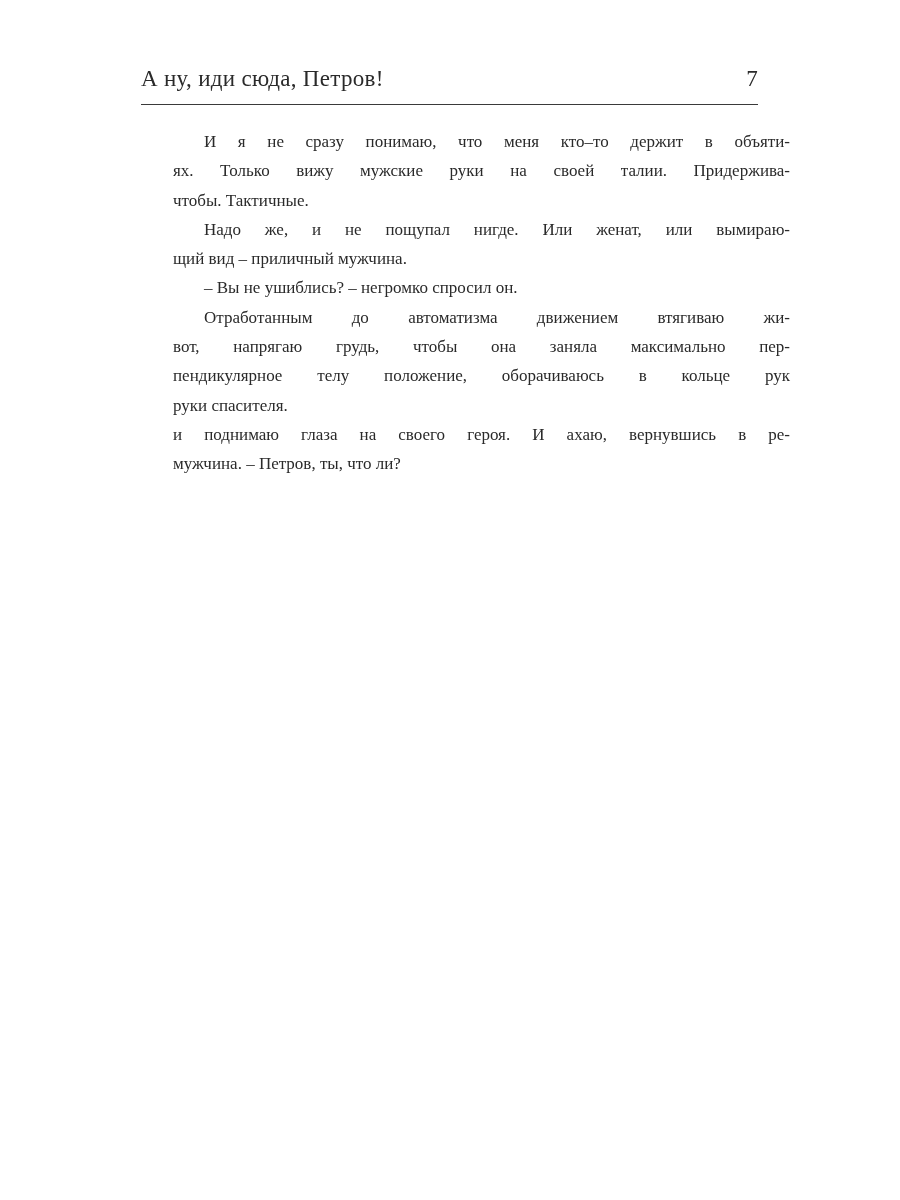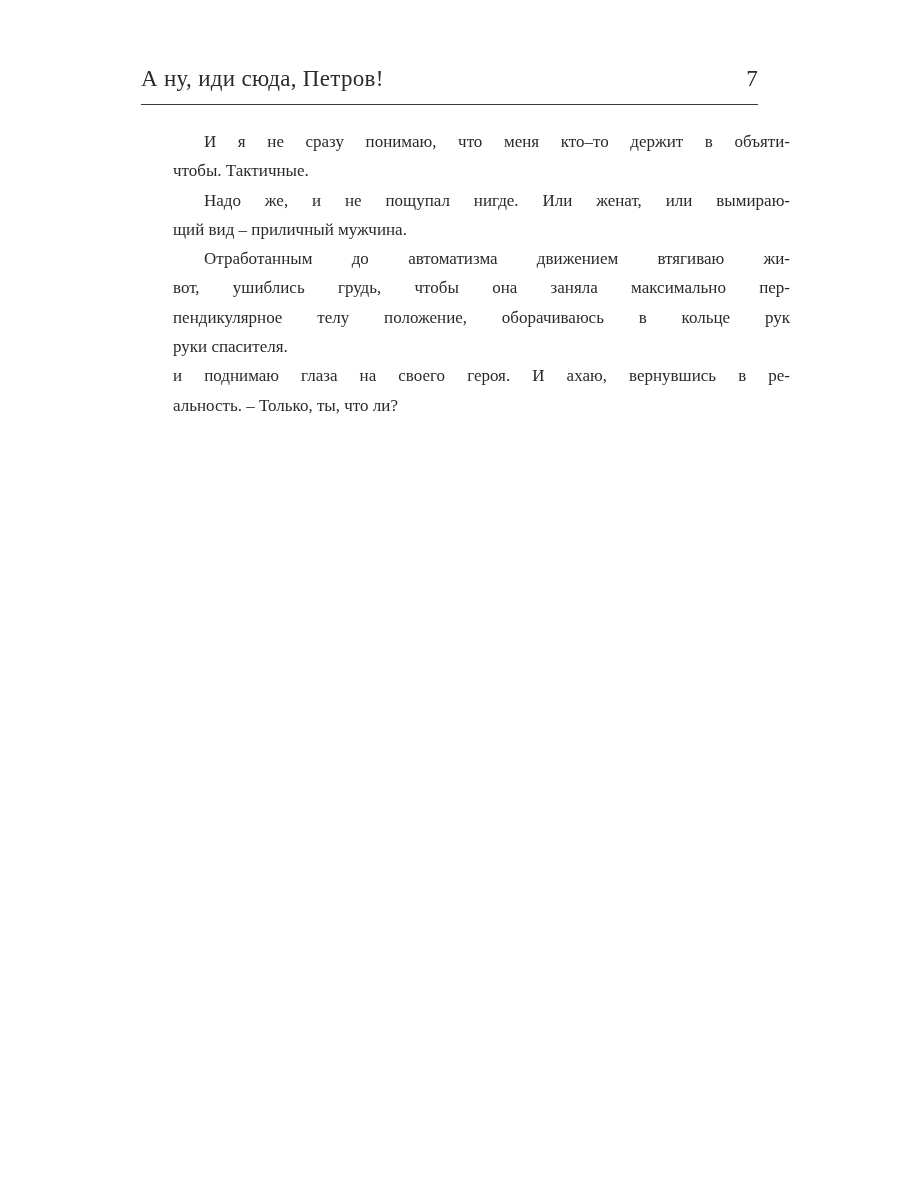--- a/index.html
+++ b/index.html
@@ -29,22 +29,24 @@
 <body>
 
 <div class="running-head">
   <span class="title">А ну, иди сюда, Петров!</span>
   <span class="page-no">7</span>
 </div>
 <div class="rule"></div>
 
 <div class="body-text">
   <span class="line indent justify">И я не сразу понимаю, что меня кто–то держит в объяти-</span>
+  <span class="line justify">ях. Только вижу мужские руки на своей талии. Придержива-</span>
   <span class="line">чтобы. Тактичные.</span>
   <span class="line indent justify">Надо же, и не пощупал нигде. Или женат, или вымираю-</span>
   <span class="line">щий вид – приличный мужчина.</span>
+  <span class="line indent">– Вы не ушиблись? – негромко спросил он.</span>
   <span class="line indent justify">Отработанным до автоматизма движением втягиваю жи-</span>
-  <span class="line justify">вот, ушиблись грудь, чтобы она заняла максимально пер-</span>
+  <span class="line justify">вот, напрягаю грудь, чтобы она заняла максимально пер-</span>
   <span class="line justify">пендикулярное телу положение, оборачиваюсь в кольце рук</span>
   <span class="line">руки спасителя.</span>
   <span class="line justify">и поднимаю глаза на своего героя. И ахаю, вернувшись в ре-</span>
-  <span class="line">альность. – Только, ты, что ли?</span>
+  <span class="line">мужчина. – Петров, ты, что ли?</span>
 </div>
 
 </body></html>

